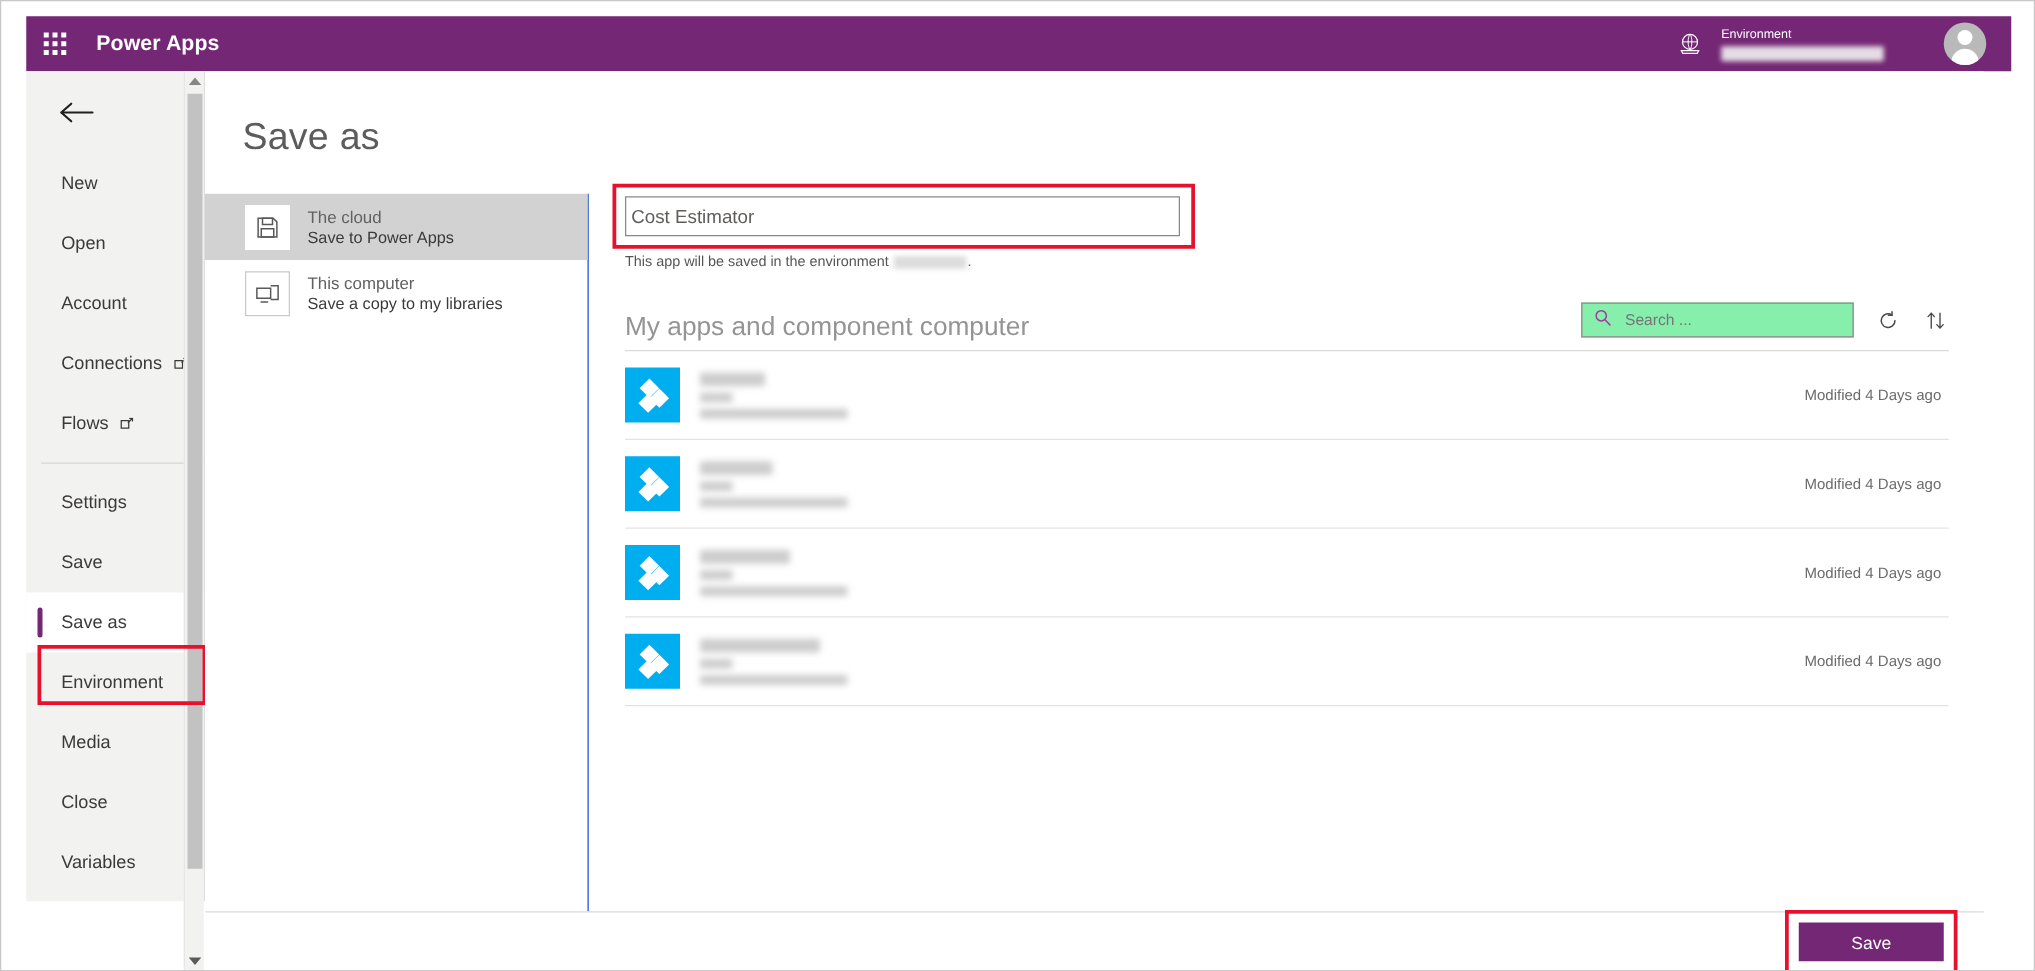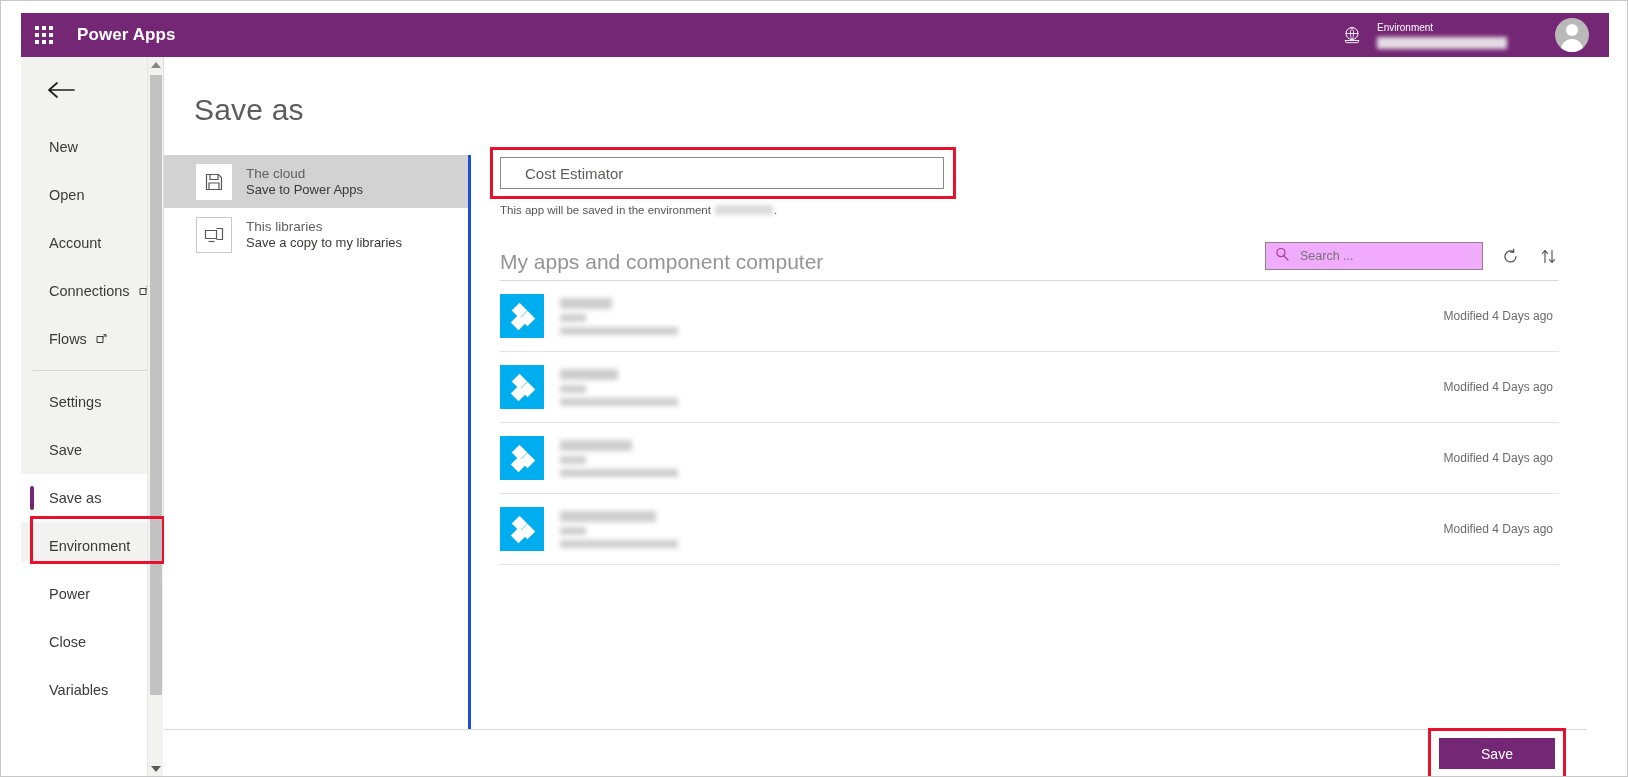--- a/index.html
+++ b/index.html
@@ -100,21 +100,21 @@
     width: 22px; height: 14px;
     border-radius: 11px 11px 0 0;
     background: #ffffff;
     left: 6px; top: 21px;
   }
 
   
   .sidebar {
     position: absolute;
     left: 20px; top: 56px;
-    width: 143px; height: 504px;
+    width: 143px; height: 664px;
     background: #f2f2f1;
     border-right: 1px solid #dedede;
   }
   .back-btn {
     height: 66px;
     display: flex; align-items: center;
     padding-left: 26px;
     cursor: pointer;
   }
   .nav-item {
@@ -202,21 +202,21 @@
     margin: 0;
     padding: 36px 0 0 30px;
     letter-spacing: .2px;
   }
 
   
   .dest-list {
     position: absolute;
     left: 0; top: 98px;
     width: 307px;
-    border-right: 3px solid #1d4ed8;
+    border-right: 1px solid #1d4ed8;
     height: 622px;
   }
   .dest-item {
     display: flex; align-items: center;
     height: 53px;
     padding-left: 32px;
     cursor: pointer;
   }
   .dest-item.active { background: #d2d2d2; }
   .dest-icon {
@@ -243,21 +243,21 @@
     position: relative;
     margin: 0 0 0 28px;
     padding-top: 10px;
   }
   .name-input {
     width: 444px; height: 32px;
     border: 1px solid #8a8886;
     background: #ffffff;
     font-size: 15px;
     color: #605e5c;
-    padding: 0 24px;
+    padding: 0 4px;
     font-family: "Liberation Sans", sans-serif;
     outline: none;
   }
   .annot-name {
     position: absolute;
     left: -10px; top: 0px;
     width: 466px; height: 52px;
     border: 3px solid #e8112d;
     pointer-events: none;
   }
@@ -293,21 +293,21 @@
     margin-left: auto;
     display: flex;
     align-items: center;
     gap: 16px;
     padding-bottom: 4px;
   }
   .search-box {
     width: 218px; height: 28px;
     border: 1px solid #8a8886;
     display: flex; align-items: center;
-    background: #f0abfc;
+    background: #86efac;
     padding-left: 9px;
     cursor: text;
   }
   .search-box input {
     border: none; outline: none;
     font-size: 12.5px;
     color: #595959;
     margin-left: 9px;
     width: 160px;
     font-family: "Liberation Sans", sans-serif;
@@ -462,21 +462,21 @@
     <div class="nav-item">
       <span>Save</span>
     </div>
     <div class="nav-item selected">
       <span>Save as</span>
     </div>
     <div class="nav-item">
       <span>Environment</span>
     </div>
     <div class="nav-item">
-      <span>Power</span>
+      <span>Media</span>
     </div>
     <div class="nav-item">
       <span>Close</span>
     </div>
     <div class="nav-item">
       <span>Variables</span>
     </div>
 
     <div class="sb-scroll">
       <div class="sb-arrow up">
@@ -512,21 +512,21 @@
 
       <div class="dest-item">
         <span class="dest-icon">
           <svg width="20" height="20" viewBox="0 0 20 20" fill="none">
             <path d="M1.5 5.5h11v8h-11z" stroke="#595959" stroke-width="1.2"></path>
             <path d="M12.5 3.5h6v11h-6" stroke="#595959" stroke-width="1.2"></path>
             <path d="M4.5 16.5h6" stroke="#595959" stroke-width="1.2"></path>
           </svg>
         </span>
         <span class="dest-text">
-          <span class="dest-title">This libraries</span>
+          <span class="dest-title">This computer</span>
           <span class="dest-sub">Save a copy to my libraries</span>
         </span>
       </div>
     </div>
 
     <div class="content">
 
       <div class="name-row">
         <input class="name-input" type="text" value="Cost Estimator" style="">
         <div class="annot-name"></div>

